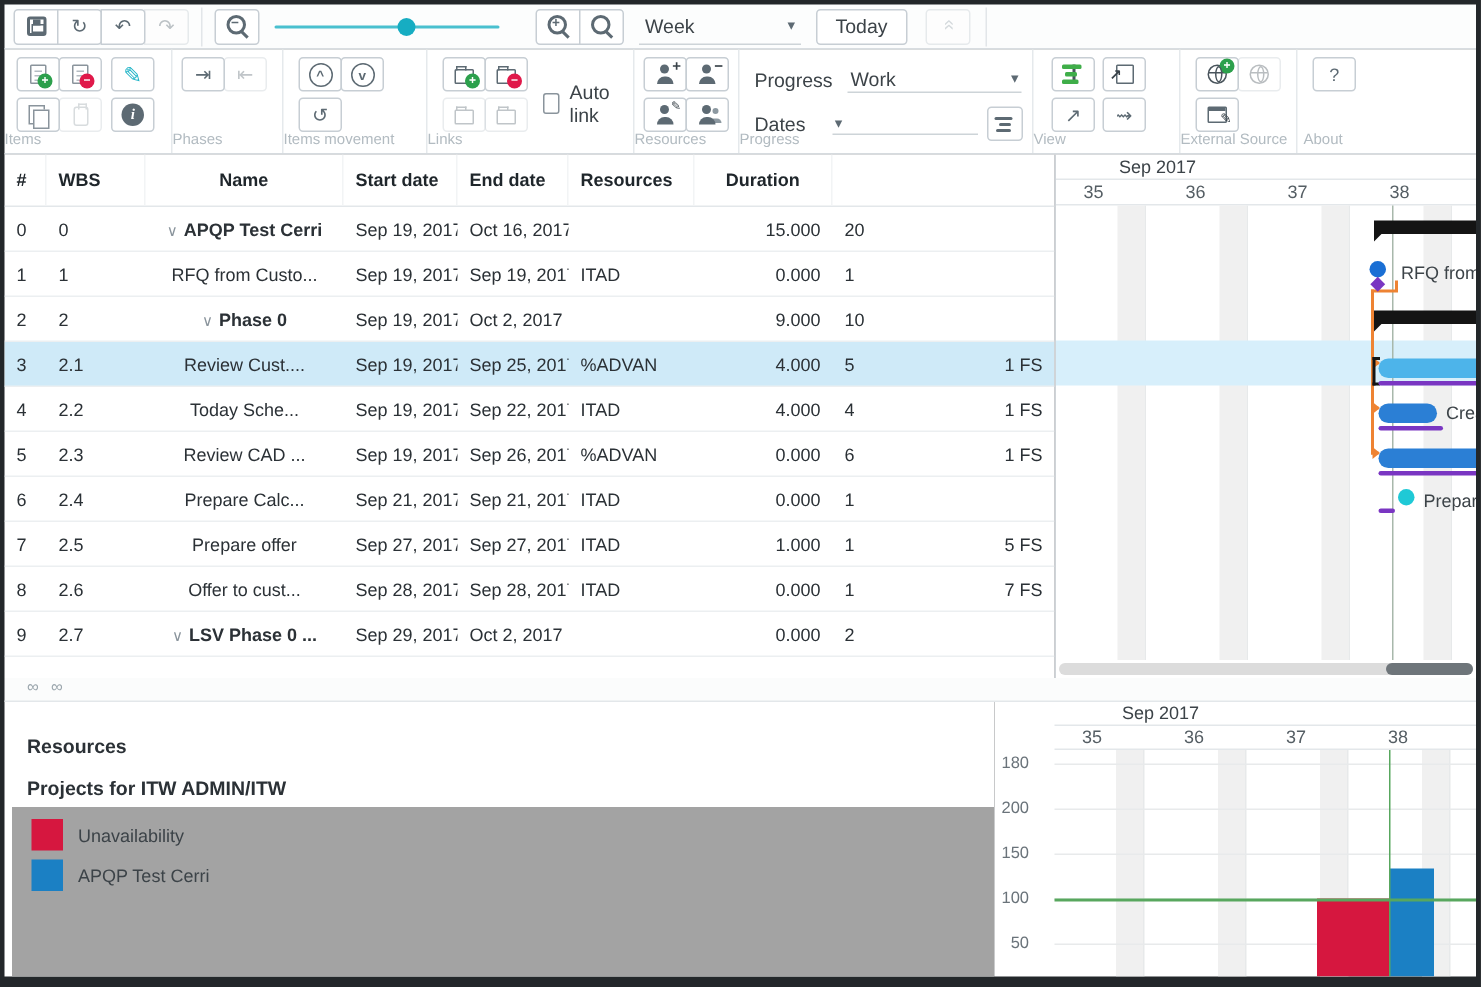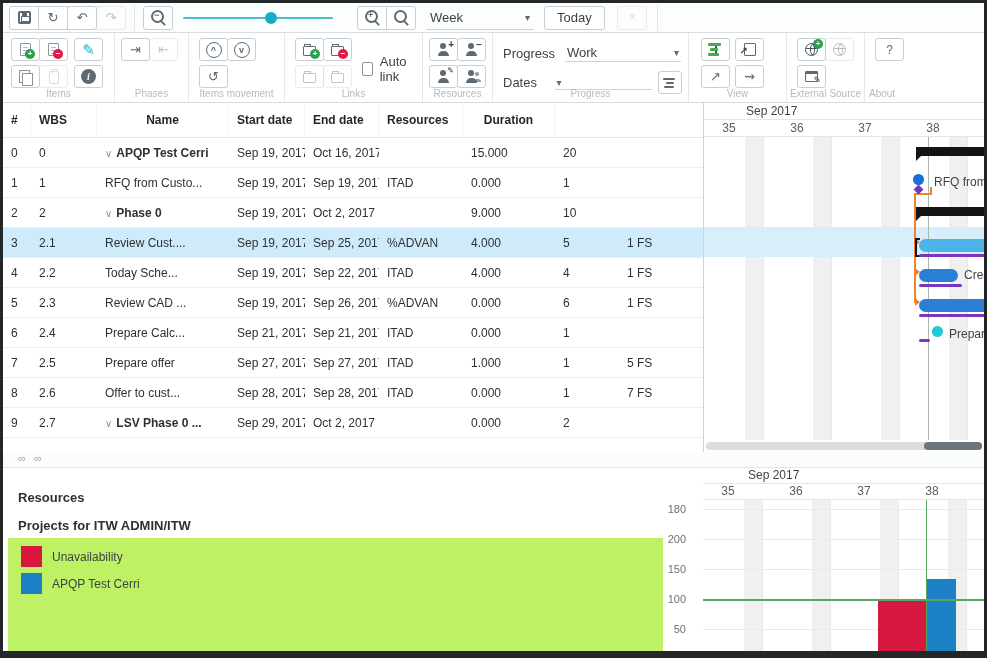--- a/index.html
+++ b/index.html
@@ -28,21 +28,21 @@
   .today{padding:0 12px;font-size:13px;color:#3c4348}
   .collapse span{display:inline-block;transform:rotate(-90deg);color:#9aa5ac;font-size:13px;letter-spacing:-2px}
   
   .ribbon{position:absolute;top:33px;left:3px;width:981px;height:70px;background:#fff;border-bottom:1px solid #d6dbdf;display:flex}
   .rgroup{position:relative;height:100%;border-right:1px solid #e5e9ec;padding:5px 6px 0 6px;flex:0 0 auto}
   .rrow{display:flex;margin-bottom:4px}
   .sb{width:29px;height:23px;border:1px solid #c7ced4;border-radius:3px;background:#fff;display:flex;align-items:center;justify-content:center;color:#5d6a73;font-size:12px;cursor:pointer;position:relative}
   .sb+.sb{margin-left:-1px}
   .sb.ml{margin-left:6px;border-radius:3px}
   .sb.dis{opacity:.38}
-  .rlabel{position:absolute;bottom:3px;left:0;right:0;text-align:center;font-size:10px;color:#b2bbc1;white-space:nowrap}
+  .rlabel{position:absolute;bottom:3px;left:0;right:0;text-align:left;font-size:10px;color:#b2bbc1;white-space:nowrap}
   .doc{position:relative;width:11px;height:13px;border:1px solid #8a949c;border-radius:1px;background:#fff}
   .doc::before{content:"";position:absolute;left:2px;right:2px;top:3px;height:1px;background:#b4bcc2;box-shadow:0 3px 0 #b4bcc2,0 6px 0 #b4bcc2}
   .bdg{position:absolute;right:-5px;bottom:-4px;width:10px;height:10px;border-radius:50%;color:#fff;font-size:8px;line-height:10px;font-weight:bold;text-align:center}
   .bdg.g{background:#2ca04c}.bdg.r{background:#e0194a}
   .pencil{color:#1cb3c6;font-size:15px;transform:rotate(0deg)}
   .copyic{position:relative;width:13px;height:14px}
   .copyic::before{content:"";position:absolute;top:0;left:0;width:9px;height:11px;border:1px solid #8a949c;background:#fff}
   .copyic::after{content:"";position:absolute;top:3px;left:3px;width:9px;height:11px;border:1px solid #8a949c;background:#fff}
   .clip{position:relative;width:10px;height:13px;border:1px solid #9aa4ab;border-radius:2px;margin-top:2px}
   .clip::before{content:"";position:absolute;top:-3px;left:2px;width:4px;height:3px;border:1px solid #9aa4ab;border-bottom:none}
@@ -75,21 +75,21 @@
   .docarrow{position:relative;width:12px;height:13px;border:1px solid #5d6a73;border-radius:1px}
   .docarrow b{position:absolute;left:-5px;top:1px;font-size:10px;color:#394249;font-weight:bold}
   .gicon{font-size:13px;color:#5d6a73}
   
   .grid-pane{position:absolute;top:103px;left:3px;width:700px;height:349px;background:#fff;overflow:hidden}
   .thead{display:grid;grid-template-columns:28px 66px 132px 76px 74px 84px 92px 64px 84px;height:35px;align-items:center;border-bottom:1px solid #e3e7ea;font-weight:bold;font-size:12px;color:#1f262b}
   .thead div{padding:0 8px;border-right:1px solid #f2f4f5;height:100%;display:flex;align-items:center}
   .thead .c{justify-content:center}
   .trow{display:grid;grid-template-columns:28px 66px 132px 76px 74px 84px 92px 64px 84px;height:30px;align-items:center;border-bottom:1px solid #eceff1;font-size:12px;color:#2b3136;cursor:pointer}
   .trow div{padding:0 8px;white-space:nowrap;overflow:hidden}
-  .trow .r{text-align:left}.trow .c{text-align:left}
+  .trow .r{text-align:center}.trow .c{text-align:right}
   .trow.selected{background:#cfeaf8}
   .trow .bold{font-weight:bold}
   .chev{color:#8a949c;font-size:10px;margin-right:4px}
   
   .gantt-pane{position:absolute;top:103px;left:703px;width:281px;height:349px;background:#fff;border-left:1px solid #cfd4d8;overflow:hidden}
   .g-month{position:absolute;top:0;left:0;right:0;height:17px;border-bottom:1px solid #e3e7ea;font-size:12px;color:#3c4348}
   .g-month span{position:absolute;top:1px}
   .g-weeks{position:absolute;top:17px;left:0;right:0;height:17px;border-bottom:1px solid #e3e7ea;font-size:12px;color:#555e64}
   .g-weeks span{position:absolute;top:1px;transform:translateX(-50%)}
   .stripe{position:absolute;background:#f0f0f0}
@@ -112,21 +112,21 @@
   .hscroll{position:absolute;left:2px;right:2px;bottom:2px;height:8px;background:#dcdcdc;border-radius:4px}
   .hthumb{position:absolute;right:0;width:58px;height:8px;background:#6e757a;border-radius:4px;cursor:pointer}
   
   .splitter{position:absolute;top:452px;left:3px;width:981px;height:16px;background:#fbfcfc;border-bottom:1px solid #e3e7ea}
   .chain{position:absolute;top:0px;font-size:11px;color:#9aa5ac;cursor:pointer}
   
   .bottom-left{position:absolute;top:468px;left:3px;width:660px;height:183px;background:#fff;overflow:hidden}
   .res-label{position:absolute;left:15px;top:22px;font-size:13px;font-weight:bold;color:#2b3136}
   .res-input{position:absolute;left:76px;top:13px;width:146px;height:29px;border:1px solid #c7ced4;background:#fff;font-size:13px;color:#555e64;padding:0 12px;font-family:"Liberation Sans",sans-serif}
   .proj-title{position:absolute;left:15px;top:50px;font-size:13px;font-weight:bold;color:#2b3136}
-  .legend-box{position:absolute;left:5px;top:70px;right:0;bottom:0;background:#bef264}
+  .legend-box{position:absolute;left:5px;top:70px;right:0;bottom:0;background:#a3a3a3}
   .lg-item{position:absolute;left:13px;display:flex;align-items:center;gap:10px;font-size:12px;color:#3c4348}
   .lg-sw{width:21px;height:21px}
   
   .histo{position:absolute;top:468px;left:663px;width:321px;height:183px;background:#fff;overflow:hidden}
   .h-month{position:absolute;top:0;left:40px;right:0;height:16px;border-bottom:1px solid #e3e7ea;font-size:12px;color:#3c4348}
   .h-weeks{position:absolute;top:16px;left:40px;right:0;height:16px;border-bottom:1px solid #e3e7ea;font-size:12px;color:#555e64}
   .h-weeks span{position:absolute;top:0;transform:translateX(-50%)}
   .ytick{position:absolute;right:298px;transform:translateY(-50%);font-size:11px;color:#6a737a}
   .hgrid{position:absolute;left:40px;right:0;height:1px;background:#e8eaeb}
   .hbar{position:absolute}

